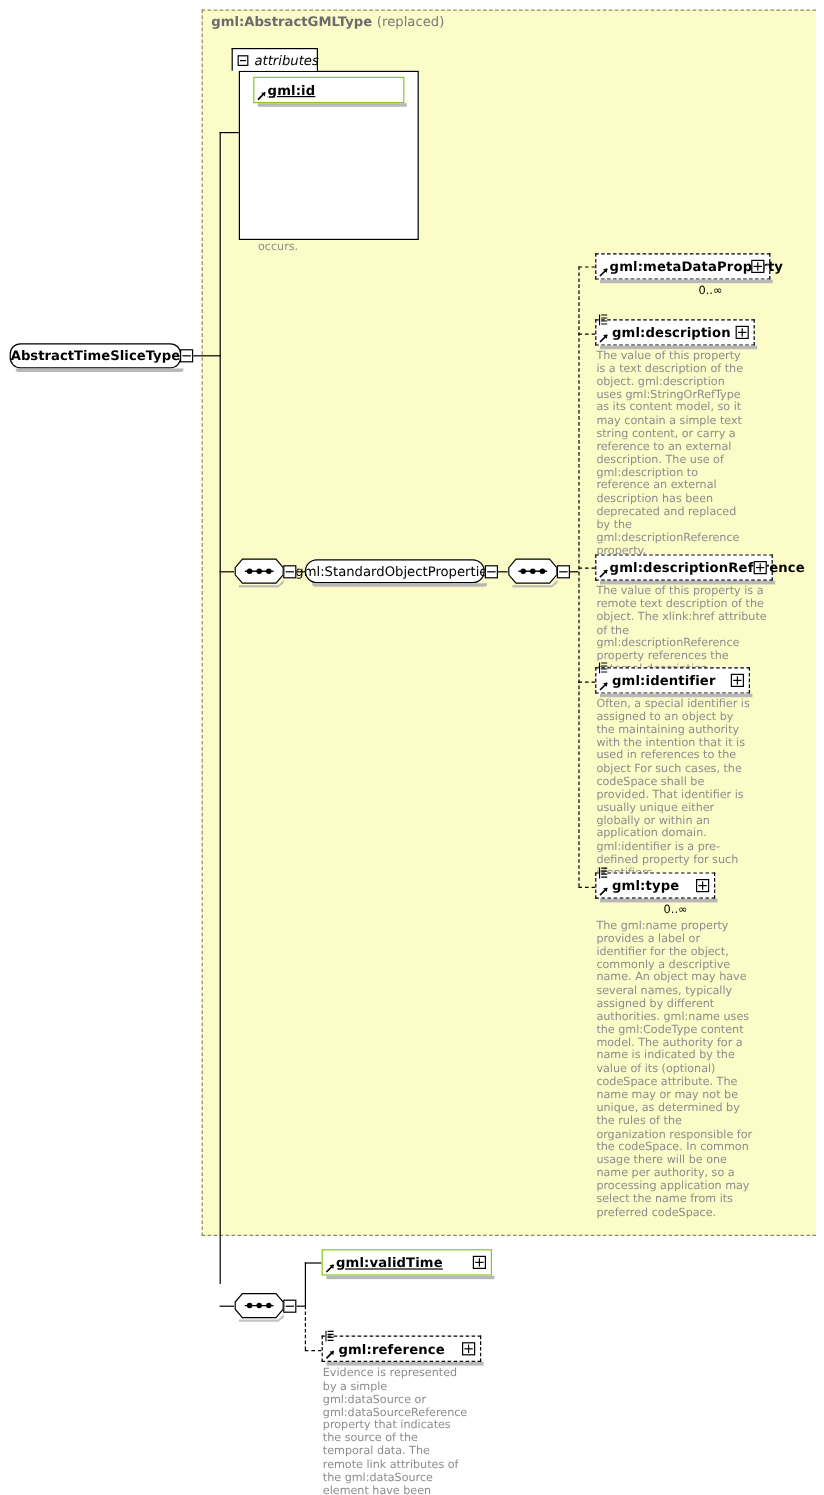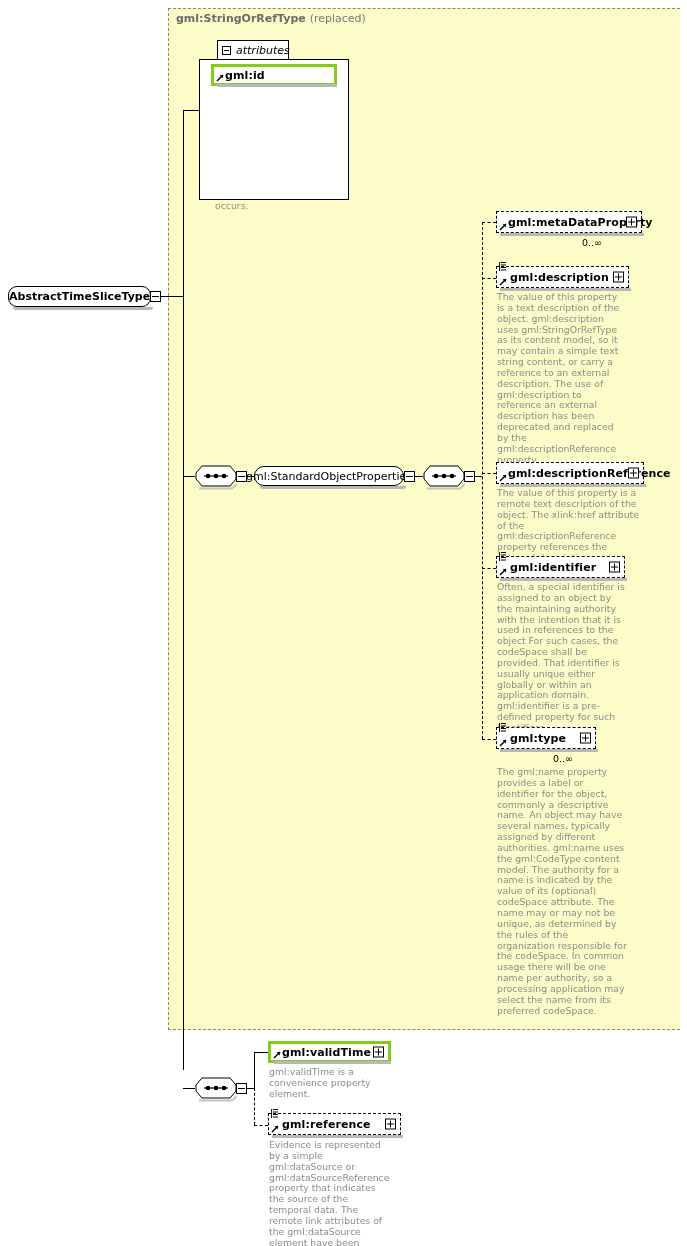--- a/index.html
+++ b/index.html
@@ -74,21 +74,21 @@
 
   
   .node {
     position: absolute;
     background: #ffffff;
     height: 22px;
     display: flex;
     align-items: center;
     z-index: 5;
   }
-  .node.solid  { border: 3px solid #84cc16; }
+  .node.solid  { border: 1px solid #84cc16; text-decoration: underline; }
   .node.dashed { border: 1px dashed #000000; }
   .node::after {
     content: "";
     position: absolute;
     left: 3px; right: -3px;
     bottom: -4px; height: 3px;
     background: #b8b8b8;
     z-index: -1;
   }
   .node .nlabel {
@@ -140,20 +140,21 @@
 
   
   .type-box {
     position: absolute;
     background: #ffffff;
     border: 1px solid #000000;
     border-radius: 9px;
     height: 21px;
     display: flex;
     align-items: center;
+    justify-content: center;
     z-index: 5;
   }
   .type-box::after {
     content: "";
     position: absolute;
     left: 4px; right: -3px; bottom: -4px;
     height: 3px; background: #b8b8b8;
     border-radius: 0 0 6px 6px;
     z-index: -1;
   }
@@ -242,25 +243,25 @@
   svg.sw { position: absolute; overflow: visible; z-index: 5; }
 </style>
 </head>
 <body>
 
 <div id="canvas">
 
   <div class="ext-box" style="left:168px; top:8px; width:512px; height:1022px;"></div>
 
   <div class="ext-title" style="left:176px; top:12px;">
-    <span>gml:StringOrRefType</span>
+    <span>gml:AbstractGMLType</span>
     <span class="ext-sub">(replaced)</span>
   </div>
 
-  <div class="attr-tab" style="left:217px; top:40px; width:72px;">
+  <div class="attr-tab" style="left:193px; top:40px; width:72px;">
     <span class="minus-box"></span>
     <span>attributes</span>
   </div>
   <div class="attr-body" style="left:199px; top:59px; width:150px; height:141px;"></div>
 
   <div class="node solid" style="left:211px; top:64px; width:126px;">
     <svg class="corner-arrow" viewBox="0 0 8 8">
       <path d="M1,7 L7,1" stroke="#000" stroke-width="1.4" fill="none"></path>
       <path d="M7,1 L3.6,1.2 L6.8,4.4 Z" fill="#000"></path>
     </svg>
@@ -400,29 +401,28 @@
   </svg>
   <div class="sq-toggle" style="left:236px; top:1083px;"></div>
   <div class="ln h" style="left:247px; top:1088px; width:7px;"></div>
 
   <div class="ln v" style="left:254px; top:1052px; height:37px;"></div>
   <div class="ln h" style="left:254px; top:1052px; width:14px;"></div>
 
   <div class="dln v" style="left:254px; top:1088px; height:37px;"></div>
   <div class="dln h" style="left:254px; top:1125px; width:14px;"></div>
 
-  <div class="node solid" style="left:268px; top:1041px; width:123px;">
+  <div class="node solid" style="left:268px; top:1041px; width:142px;">
     <svg class="corner-arrow" viewBox="0 0 8 8">
       <path d="M1,7 L7,1" stroke="#000" stroke-width="1.4" fill="none"></path>
       <path d="M7,1 L3.6,1.2 L6.8,4.4 Z" fill="#000"></path>
     </svg>
     <span class="nlabel">gml:validTime</span>
     <span class="toggle plus"></span>
   </div>
-  <div class="doc" style="left:269px; top:1067px; width:122px;">gml:validTime is a convenience property element.</div>
 
   <div class="node dashed has-seq" style="left:268px; top:1113px; width:133px;">
     <svg class="seq-glyph" viewBox="0 0 8 11">
       <line x1="0.6" y1="1" x2="0.6" y2="10" stroke="#000" stroke-width="1"></line>
       <line x1="2" y1="1.5" x2="7" y2="1.5" stroke="#000" stroke-width="1"></line>
       <line x1="2" y1="4" x2="7" y2="4" stroke="#000" stroke-width="1"></line>
       <line x1="2" y1="6.5" x2="7" y2="6.5" stroke="#000" stroke-width="1"></line>
       <line x1="2" y1="9" x2="7" y2="9" stroke="#000" stroke-width="1"></line>
     </svg>
     <svg class="corner-arrow" viewBox="0 0 8 8">

